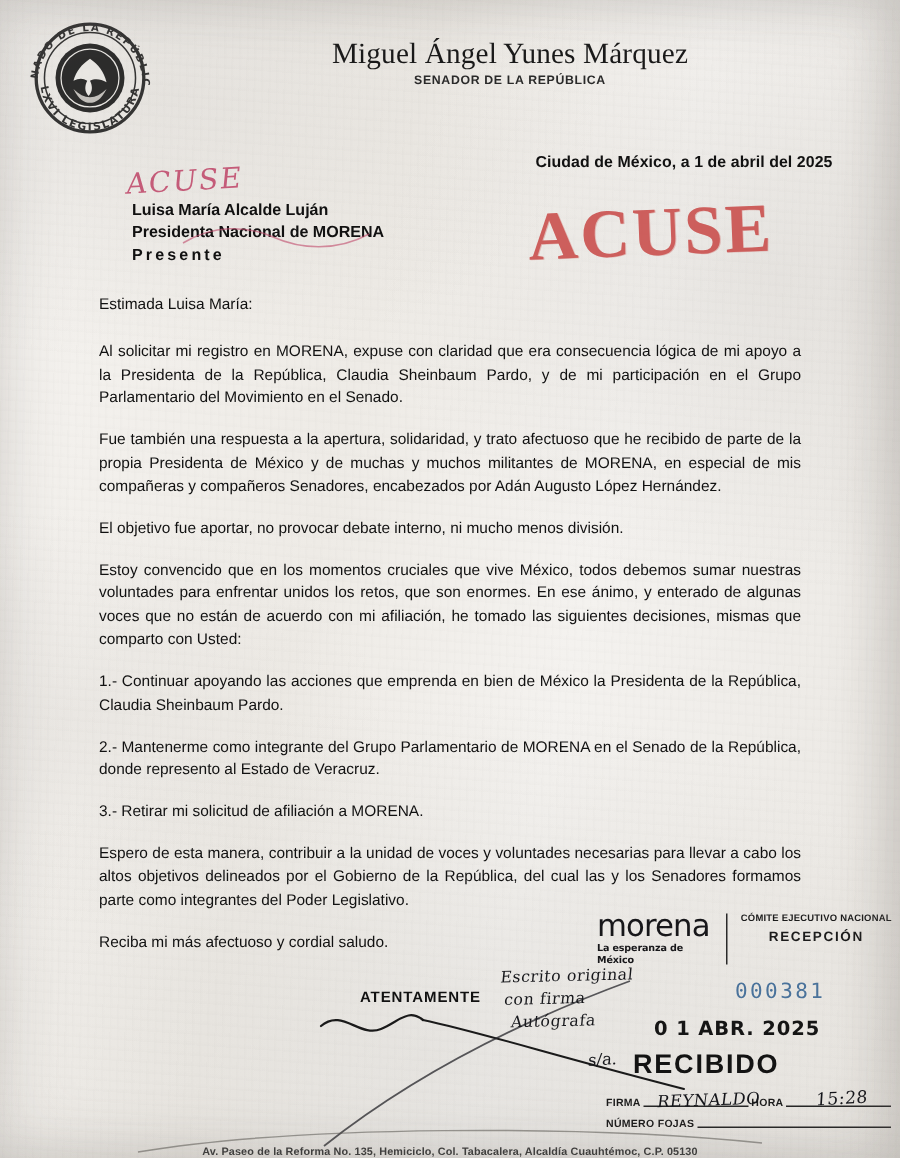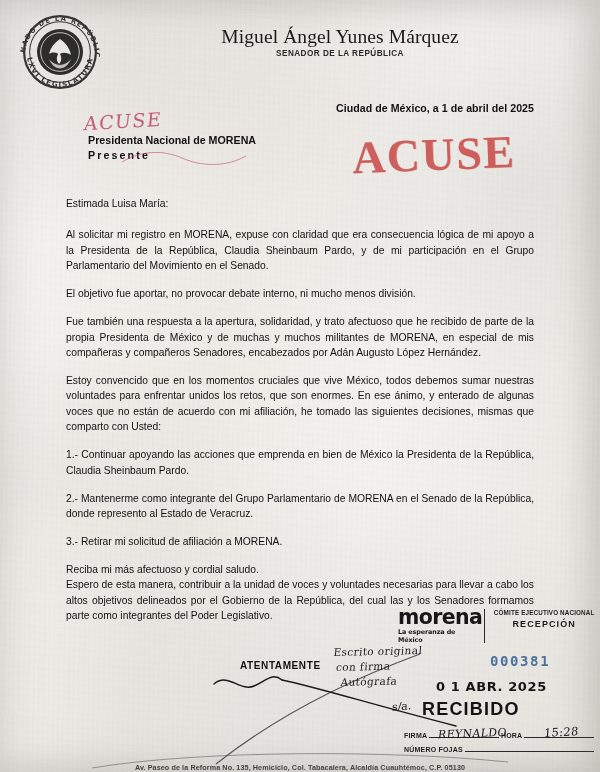--- a/index.html
+++ b/index.html
@@ -60,21 +60,21 @@
     font-family: "Liberation Sans", sans-serif;
     font-size: 8.2px;
     font-weight: bold;
     letter-spacing: .45px;
     color: #2a2a2a;
     margin-top: 2px;
   }
 
   
   .date-line {
-    position: absolute; right: 66px; top: 102px;
+    position: absolute; right: 45px; top: 102px;
     font-size: 10.6px; font-weight: bold; color: #111;
     letter-spacing: .05px;
   }
 
   
   .addressee {
     position: absolute; left: 88px; top: 133px;
     font-size: 10.7px; font-weight: bold; color: #111;
     line-height: 1.42;
   }
@@ -160,21 +160,21 @@
   .recep-top {
     display: flex; align-items: stretch;
     height: 34px;
   }
   .morena-logo {
     width: 86px; padding-right: 5px;
     display: flex; flex-direction: column; justify-content: center;
   }
   .morena-word {
     font-family: "DejaVu Sans", sans-serif;
-    font-size: 20.5px; font-weight: bold;
+    font-size: 20.5px; font-weight: normal;
     color: #17171a; letter-spacing: -0.6px; line-height: .92;
   }
   .morena-tag {
     font-family: "DejaVu Sans", sans-serif;
     font-size: 6.4px; font-weight: bold; color: #17171a;
     letter-spacing: -0.1px; margin-top: 1px;
   }
   .recep-divider { width: 1.4px; background: #2a2a2a; }
   .recep-head {
     flex: 1; padding-left: 7px; text-align: center;
@@ -184,21 +184,21 @@
     font-size: 6.3px; font-weight: bold; color: #1c1c1c;
     letter-spacing: .15px; white-space: nowrap;
   }
   .recep-line {
     font-size: 9px; font-weight: bold; color: #1c1c1c;
     letter-spacing: 1.1px; margin-top: 3px;
   }
   .folio {
     position: absolute; left: 92px; top: 44px;
     font-family: "DejaVu Sans Mono", monospace;
-    font-size: 14px; font-weight: bold;
+    font-size: 14px; font-weight: normal;
     color: #2f5f8f;
     letter-spacing: 1.6px;
     opacity: .85;
   }
   .recep-date {
     position: absolute; left: 38px; top: 70px;
     font-family: "DejaVu Sans", sans-serif;
     font-size: 13px; font-weight: bold; color: #151515;
     letter-spacing: .6px;
   }
@@ -277,41 +277,42 @@
   <div class="letterhead">
     <div class="lh-name">Miguel Ángel Yunes Márquez</div>
     <div class="lh-sub">SENADOR DE LA REPÚBLICA</div>
   </div>
 
   <div class="date-line">Ciudad de México, a 1 de abril del 2025</div>
 
   <div class="hand-acuse">ACUSE</div>
 
   <div class="addressee">
+    <div>Luisa María Alcalde Luján</div>
     <div>Presidenta Nacional de MORENA</div>
     <div class="presente">Presente</div>
   </div>
 
   <svg class="pen-scribble" viewBox="0 0 130 24">
     <path d="M2 14 C22 2 44 2 62 10 C80 18 104 20 126 8" fill="none" stroke="#c0496b" stroke-width="1" opacity=".6"></path>
   </svg>
 
   <div class="stamp-acuse">ACUSE</div>
 
   <div class="body-wrap">
     <p class="p-greet">Estimada Luisa María:</p>
     <p class="p">Al solicitar mi registro en MORENA, expuse con claridad que era consecuencia lógica de mi apoyo a la Presidenta de la República, Claudia Sheinbaum Pardo, y de mi participación en el Grupo Parlamentario del Movimiento en el Senado.</p>
+    <p class="p">Fue también una respuesta a la apertura, solidaridad, y trato afectuoso que he recibido de parte de la propia Presidenta de México y de muchas y muchos militantes de MORENA, en especial de mis compañeras y compañeros Senadores, encabezados por Adán Augusto López Hernández.</p>
     <p class="p">El objetivo fue aportar, no provocar debate interno, ni mucho menos división.</p>
-    <p class="p">Fue también una respuesta a la apertura, solidaridad, y trato afectuoso que he recibido de parte de la propia Presidenta de México y de muchas y muchos militantes de MORENA, en especial de mis compañeras y compañeros Senadores, encabezados por Adán Augusto López Hernández.</p>
     <p class="p">Estoy convencido que en los momentos cruciales que vive México, todos debemos sumar nuestras voluntades para enfrentar unidos los retos, que son enormes. En ese ánimo, y enterado de algunas voces que no están de acuerdo con mi afiliación, he tomado las siguientes decisiones, mismas que comparto con Usted:</p>
     <p class="p-item">1.- Continuar apoyando las acciones que emprenda en bien de México la Presidenta de la República, Claudia Sheinbaum Pardo.</p>
     <p class="p-item">2.- Mantenerme como integrante del Grupo Parlamentario de MORENA en el Senado de la República, donde represento al Estado de Veracruz.</p>
     <p class="p-item">3.- Retirar mi solicitud de afiliación a MORENA.</p>
+    <p class="p">Espero de esta manera, contribuir a la unidad de voces y voluntades necesarias para llevar a cabo los altos objetivos delineados por el Gobierno de la República, del cual las y los Senadores formamos parte como integrantes del Poder Legislativo.</p>
     <p class="p last">Reciba mi más afectuoso y cordial saludo.</p>
-    <p class="p">Espero de esta manera, contribuir a la unidad de voces y voluntades necesarias para llevar a cabo los altos objetivos delineados por el Gobierno de la República, del cual las y los Senadores formamos parte como integrantes del Poder Legislativo.</p>
   </div>
 
   <div class="atentamente">ATENTAMENTE</div>
 
   <svg class="sig-swirl" viewBox="0 0 250 80">
     <path d="M4 14 C18 2 30 22 44 16 C56 11 62 2 72 10" fill="none" stroke="#1a1a1a" stroke-width="1.5" stroke-linecap="round"></path>
     <path d="M72 10 C110 18 160 34 246 56" fill="none" stroke="#1a1a1a" stroke-width="1.3" stroke-linecap="round"></path>
   </svg>
 
   <svg class="slash-mark" viewBox="0 0 210 120">

